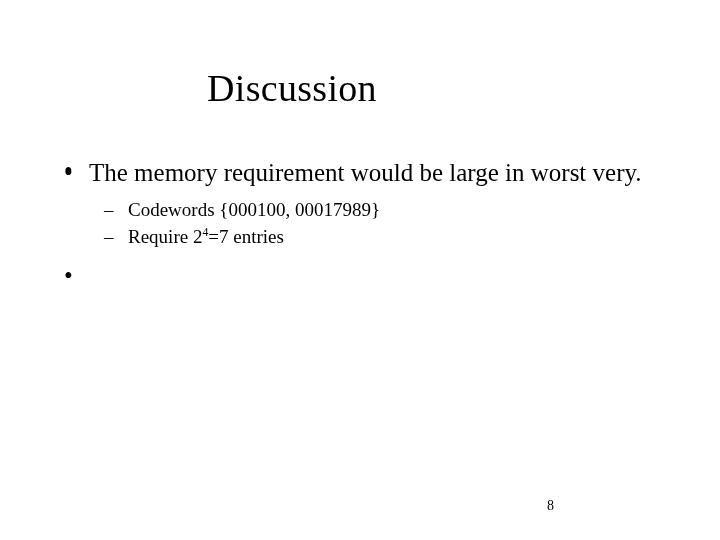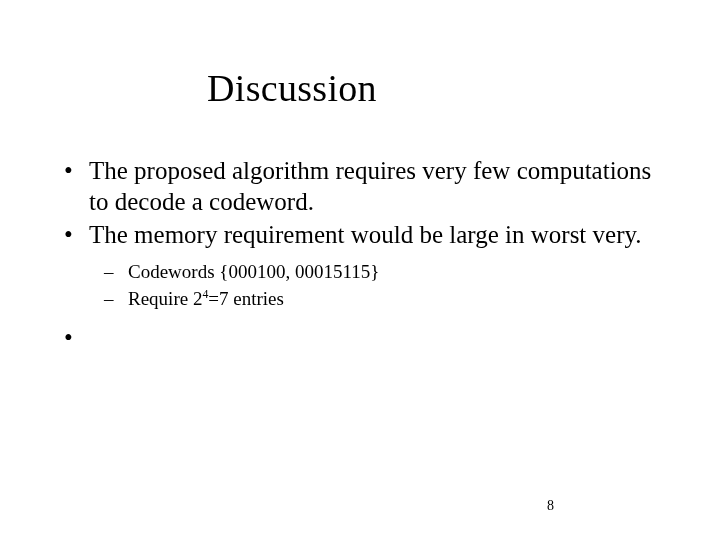--- a/index.html
+++ b/index.html
@@ -113,33 +113,32 @@
 <body>
 
 <div class="slide">
 
   <h1 class="slide-title">Discussion</h1>
 
   <div class="body-area">
 
     <div class="bullet-l1">
       <span class="marker">•</span>
-      <span>The proposed algorithm requires very few computations to decode a codeword.</span>
     </div>
 
     <div class="bullet-l1">
       <span class="marker">•</span>
       <span>The memory requirement would be large in worst very.</span>
     </div>
 
     <div class="sublist">
 
       <div class="bullet-l2">
         <span class="marker">–</span>
-        <span>Codewords {000100, 00015115}</span>
+        <span>Codewords {000100, 00017989}</span>
       </div>
 
       <div class="bullet-l2">
         <span class="marker">–</span>
         <span>Require 2</span><sup>4</sup><span>=7 entries</span>
       </div>
 
     </div>
 
     <div class="bullet-l1 bullet-l3-group">

